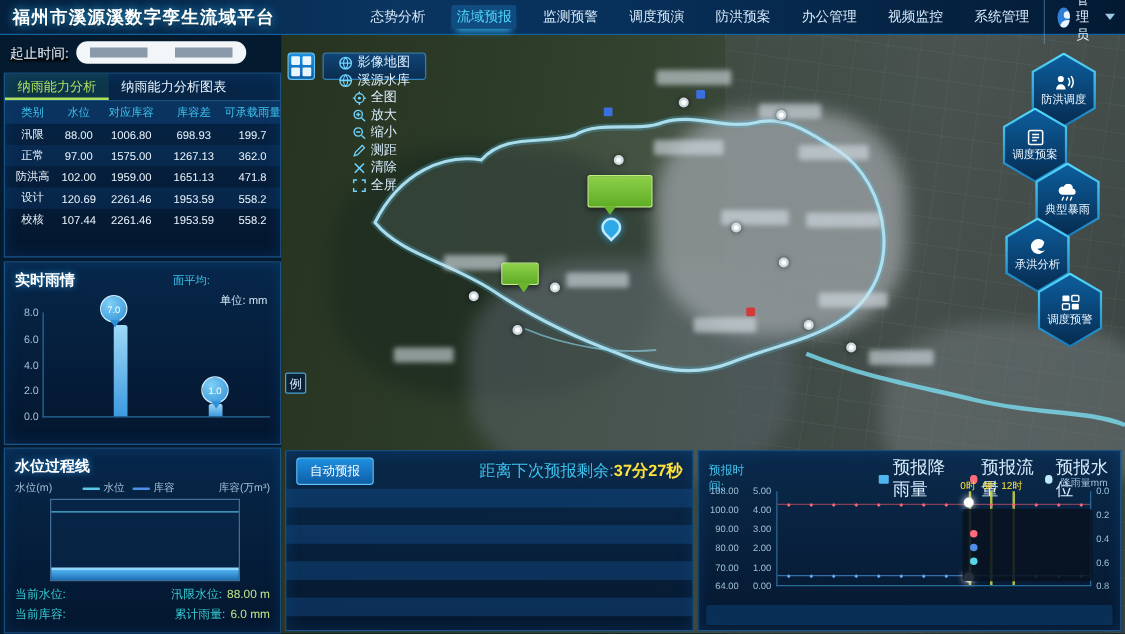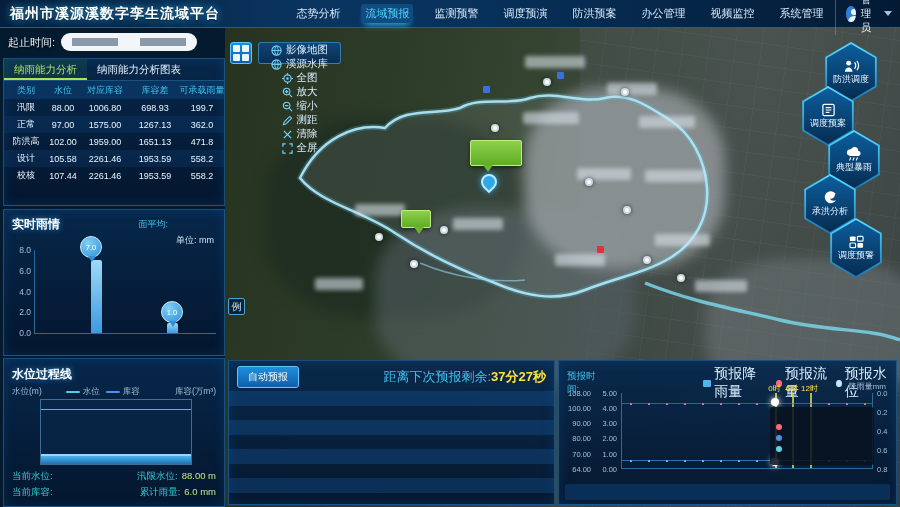--- a/index.html
+++ b/index.html
@@ -54,21 +54,21 @@
   .hex-wrap{position:absolute;width:56px;height:60px;clip-path:polygon(50% 0%,96% 25%,96% 75%,50% 100%,4% 75%,4% 25%);
     background:linear-gradient(180deg,#55dcff,#1778b8);cursor:pointer;z-index:24;}
   .hex-in{position:absolute;inset:2px;clip-path:polygon(50% 0%,96% 25%,96% 75%,50% 100%,4% 75%,4% 25%);
     background:linear-gradient(180deg,#0c5e9d 0%,#094070 60%,#062c50 100%);display:flex;flex-direction:column;align-items:center;justify-content:center;gap:0;}
   .hex-label{font-size:9px;color:#eaf6ff;white-space:nowrap;}
 
   
   #legend-btn{position:absolute;left:228px;top:298px;width:17px;height:17px;background:rgba(8,30,55,.85);border:1px solid #4aa4d8;border-radius:2px;color:#cfe9ff;font-size:10px;display:flex;align-items:center;justify-content:center;cursor:pointer;z-index:25;}
 
   
-  #time-row{position:absolute;left:8px;top:33px;display:flex;align-items:center;gap:6px;z-index:31;}
+  #time-row{position:absolute;left:8px;top:33px;display:flex;align-items:center;gap:6px;z-index:31;text-decoration:underline;}
   #time-label{font-size:11px;color:#eaf5ff;text-shadow:0 1px 2px #000;}
   #time-input{width:136px;height:18px;background:#f2f6f9;border-radius:9px;display:flex;align-items:center;justify-content:space-around;cursor:pointer;}
   #time-input .blur{height:8px;width:46px;background:rgba(110,130,150,.8);}
 
   .panel{position:absolute;background:linear-gradient(180deg,rgba(7,40,76,.95),rgba(4,22,46,.96));
     border:1px solid rgba(45,130,200,.5);box-shadow:inset 0 0 12px rgba(20,100,180,.25);z-index:31;}
   #capacity-panel{left:3px;top:58px;width:222px;height:148px;}
   #tabs{display:flex;height:22px;border-bottom:1px solid rgba(60,150,220,.4);}
   .tab{flex:0 0 auto;padding:0 10px;display:flex;align-items:center;font-size:10.5px;color:#e8f4ff;cursor:pointer;}
   .tab.active{color:#aee05f;background:rgba(40,120,80,.2);box-shadow:inset 0 -2px 0 #aee05f;}
@@ -371,21 +371,21 @@
         </div>
       <div class="cap-row">
           <span>防洪高</span>
           <span>102.00</span>
           <span>1959.00</span>
           <span>1651.13</span>
           <span>471.8</span>
         </div>
       <div class="cap-row">
           <span>设计</span>
-          <span>105.58</span>
+          <span>120.69</span>
           <span>2261.46</span>
           <span>1953.59</span>
           <span>558.2</span>
         </div>
       <div class="cap-row">
           <span>校核</span>
           <span>107.44</span>
           <span>2261.46</span>
           <span>1953.59</span>
           <span>558.2</span>

